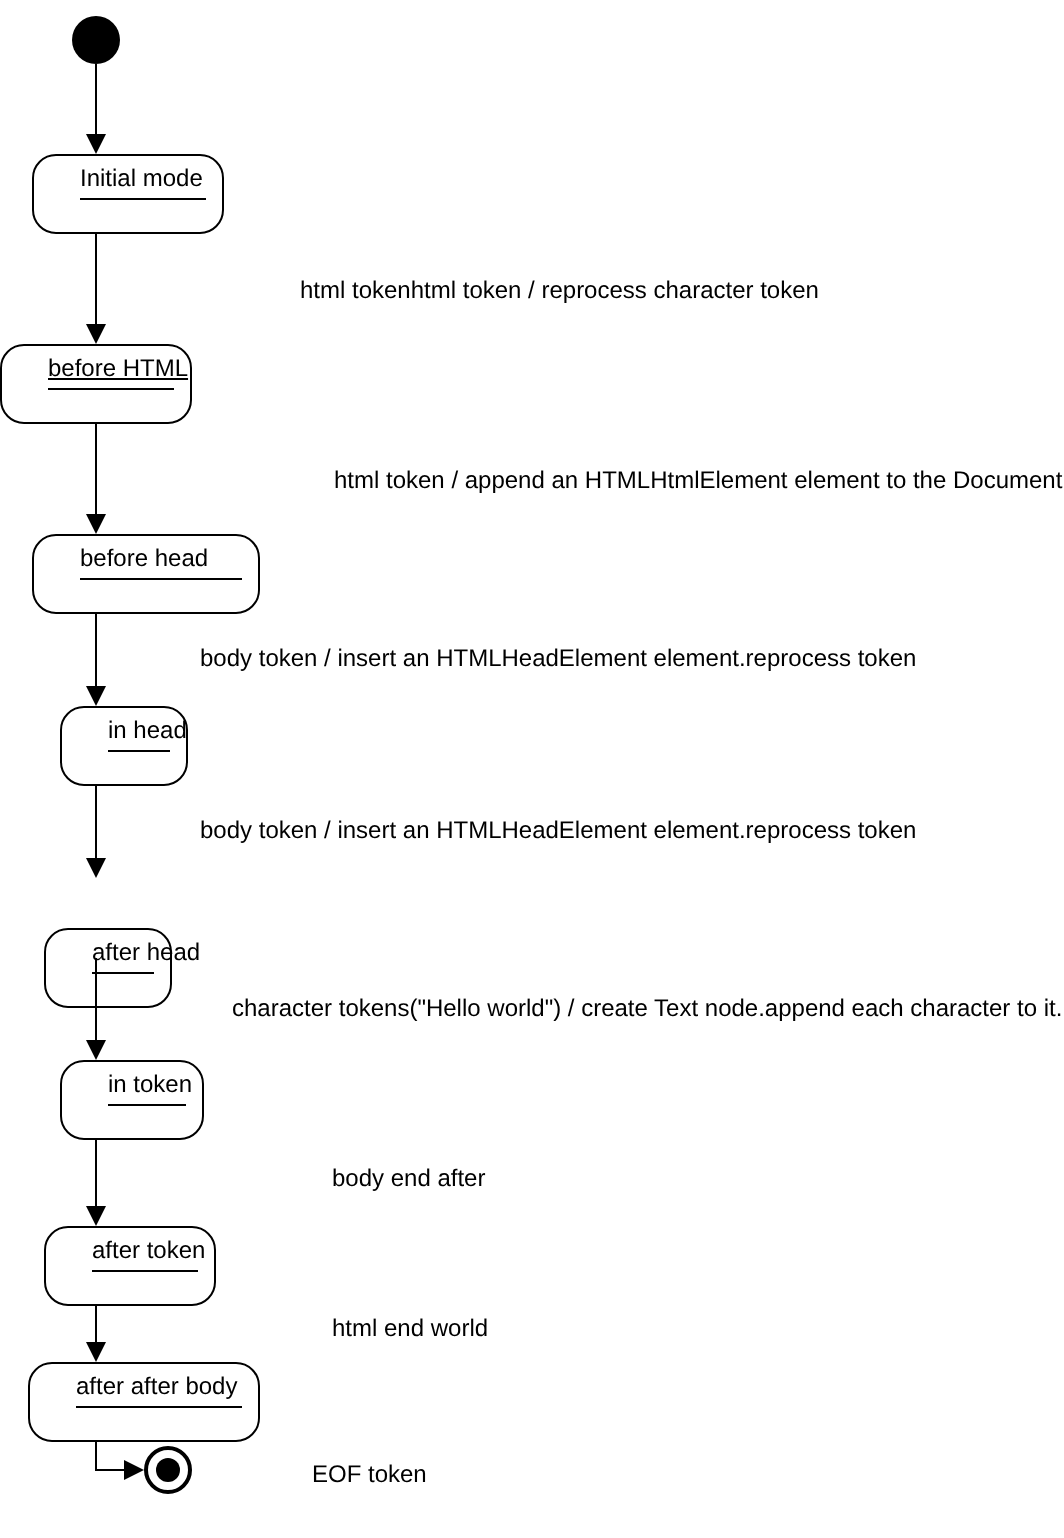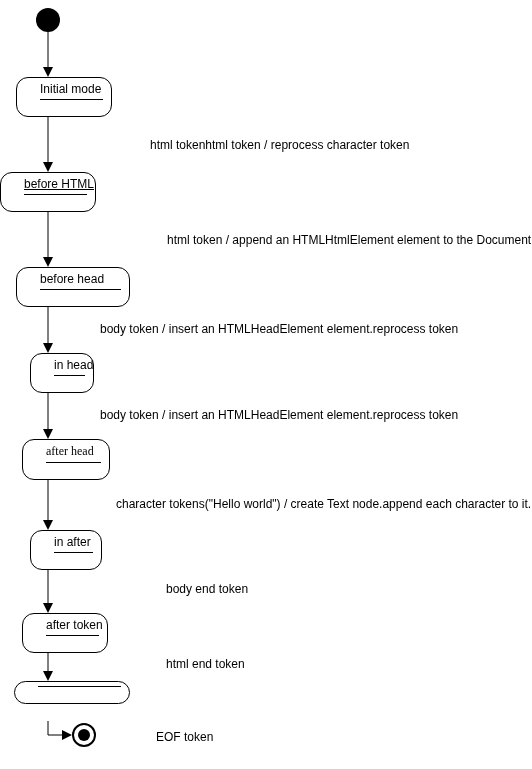--- a/index.html
+++ b/index.html
@@ -114,54 +114,55 @@
   <div class="title">in head</div>
   <div class="sep"></div>
 </div>
 
 <svg class="connector" style="left:47px; top:393px;" width="2" height="46">
   <line x1="1" y1="0" x2="1" y2="39" stroke="#000" stroke-width="1"></line>
   <polygon points="1,46 -4,36 6,36" fill="#000"></polygon>
 </svg>
 <div class="label" style="left:100px; top:408px;">body token / insert an HTMLHeadElement element.reprocess token</div>
 
-<div class="state" style="left:22px; top:439px; width:88px;font-family:Liberation Serif, serif;">
+<div class="state" style="left:22px; top:464px; width:64px;">
   <div class="title">after head</div>
   <div class="sep"></div>
 </div>
 
 <svg class="connector" style="left:47px; top:479px;" width="2" height="51">
   <line x1="1" y1="0" x2="1" y2="44" stroke="#000" stroke-width="1"></line>
   <polygon points="1,51 -4,41 6,41" fill="#000"></polygon>
 </svg>
 <div class="label" style="left:116px; top:497px;">character tokens("Hello world") / create Text node.append each character to it.</div>
 
 <div class="state" style="left:30px; top:530px; width:72px;">
-  <div class="title">in after</div>
+  <div class="title">in token</div>
   <div class="sep"></div>
 </div>
 
 <svg class="connector" style="left:47px; top:570px;" width="2" height="43">
   <line x1="1" y1="0" x2="1" y2="36" stroke="#000" stroke-width="1"></line>
   <polygon points="1,43 -4,33 6,33" fill="#000"></polygon>
 </svg>
-<div class="label" style="left:166px; top:582px;">body end token</div>
+<div class="label" style="left:166px; top:582px;">body end after</div>
 
 <div class="state" style="left:22px; top:613px; width:86px;">
   <div class="title">after token</div>
   <div class="sep"></div>
 </div>
 
 <svg class="connector" style="left:47px; top:653px;" width="2" height="28">
   <line x1="1" y1="0" x2="1" y2="21" stroke="#000" stroke-width="1"></line>
   <polygon points="1,28 -4,18 6,18" fill="#000"></polygon>
 </svg>
-<div class="label" style="left:166px; top:657px;">html end token</div>
+<div class="label" style="left:166px; top:657px;">html end world</div>
 
 <div class="state" style="left:14px; top:681px; width:116px;">
+  <div class="title">after after body</div>
   <div class="sep"></div>
 </div>
 
 <svg class="connector" style="left:47px; top:721px;" width="30" height="30">
   <path d="M1 0 L1 14 L18 14" stroke="#000" stroke-width="1" fill="none"></path>
   <polygon points="25,14 15,9 15,19" fill="#000"></polygon>
 </svg>
 <div class="label" style="left:156px; top:730px;">EOF token</div>
 
 <div class="end-node" style="left:72px; top:723px;"></div>

